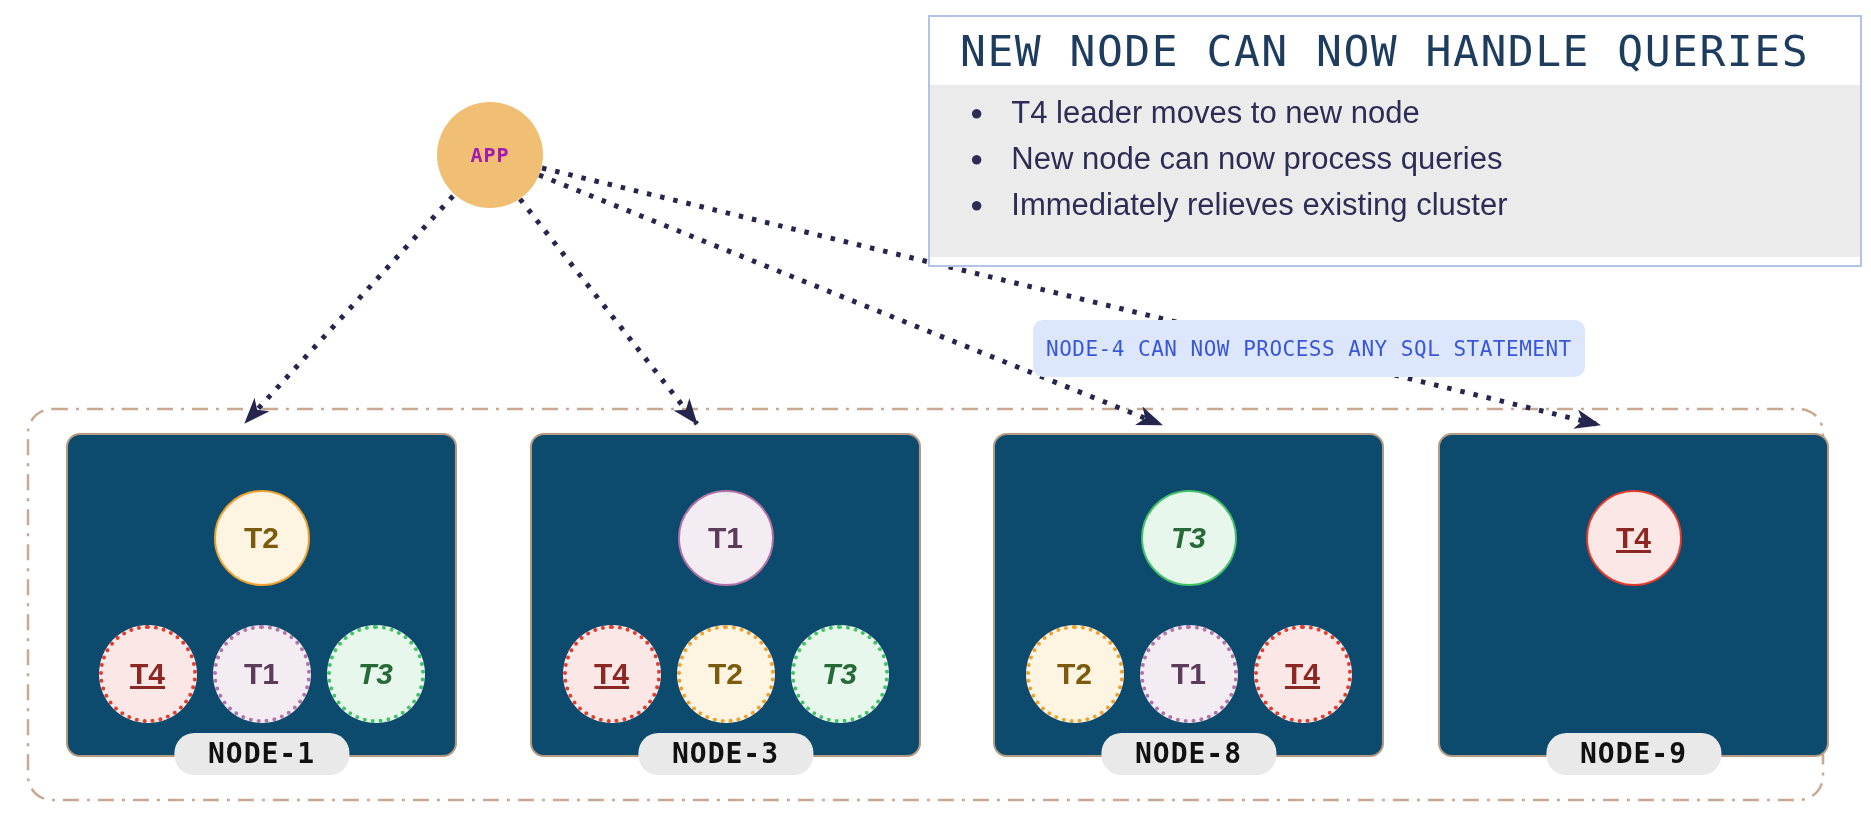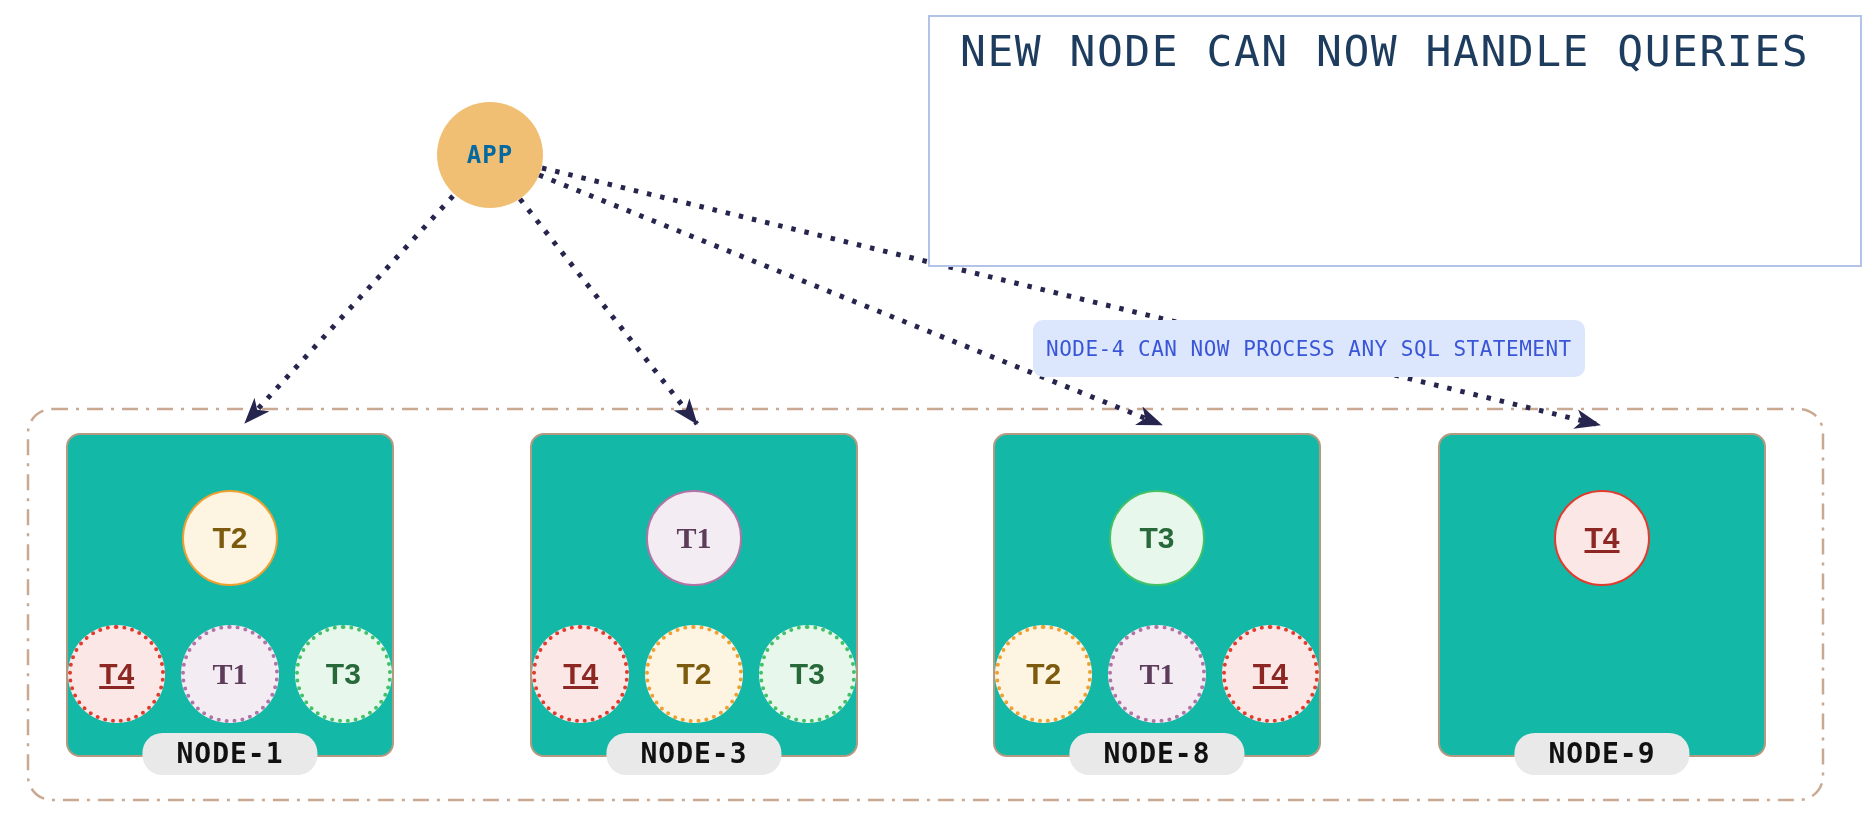--- a/index.html
+++ b/index.html
@@ -6,21 +6,21 @@
   #stage{
     position:relative;width:1871px;height:833px;background:#ffffff;
     font-family:"Liberation Sans",sans-serif;overflow:hidden;
   }
   #arrow-layer{position:absolute;left:0;top:0;width:1871px;height:833px;}
 
   
   .app-circle{
     position:absolute;left:437px;top:102px;width:106px;height:106px;border-radius:50%;
     background:#f1bf74;display:flex;align-items:center;justify-content:center;
-    font-family:"DejaVu Sans Mono",monospace;font-weight:bold;font-size:24px;color:#0369a1;
+    font-family:"DejaVu Sans Mono",monospace;font-weight:bold;font-size:20px;color:#a21caf;
     letter-spacing:1px;
   }
 
   
   .callout{
     position:absolute;left:928px;top:15px;width:934px;height:252px;
     border:2px solid #b3c3e8;box-sizing:border-box;background:#ffffff;
   }
   .callout-title{
     height:68px;display:flex;align-items:center;padding-left:30px;
@@ -41,39 +41,39 @@
   
   .note-pill{
     position:absolute;left:1033px;top:320px;height:49px;border-radius:10px;
     background:#dce7fd;color:#3a56d8;display:flex;align-items:center;
     padding:4px 13px;font-family:"DejaVu Sans Mono",monospace;font-size:21px;
     white-space:nowrap;letter-spacing:0.5px;
   }
 
   
   .node{
-    position:absolute;top:433px;width:328px;height:324px;box-sizing:border-box;
-    background:#14b8a6;border:2px solid #b49a80;border-radius:14px;
+    position:absolute;top:433px;width:391px;height:324px;box-sizing:border-box;
+    background:#0c4a6e;border:2px solid #b49a80;border-radius:14px;
   }
   .node-1{left:66px;} .node-2{left:530px;} .node-3{left:993px;} .node-4{left:1438px;}
 
   .leader-slot{position:absolute;left:0;top:55px;width:100%;display:flex;justify-content:center;}
   .followers{position:absolute;left:0;top:190px;width:100%;display:flex;justify-content:center;gap:16px;}
 
   .tablet{
     box-sizing:border-box;border-radius:50%;display:flex;align-items:center;justify-content:center;
     font-weight:bold;font-size:30px;font-family:"Liberation Sans",sans-serif;
   }
   .tablet.leader{width:96px;height:96px;border-style:solid;border-width:2.5px;}
   .tablet.follower{width:98px;height:98px;border-style:dotted;border-width:4px;}
 
   .tablet.red{border-color:#e23b2e;background:#fbe7e5;color:#8c2723;text-decoration:underline;}
   .tablet.orange{border-color:#efa02f;background:#fdf4e1;color:#7d5b0e;}
-  .tablet.green{border-color:#43c167;background:#e8f7ec;color:#28693a;}
-  .tablet.mauve{border-color:#b273a5;background:#f3ecf3;color:#5d3c59;font-family:Liberation Serif, serif;}
+  .tablet.green{border-color:#43c167;background:#e8f7ec;color:#28693a;font-style:italic;}
+  .tablet.mauve{border-color:#b273a5;background:#f3ecf3;color:#5d3c59;}
 
   .node-badge{
     position:absolute;bottom:-20px;left:50%;transform:translateX(-50%);
     height:40px;line-height:40px;padding:1px 34px;border-radius:20px;background:#e9e9e9;
     font-family:"DejaVu Sans Mono",monospace;font-weight:bold;font-size:28px;color:#111111;
     white-space:nowrap;letter-spacing:1px;
   }
 </style>
 </head>
 <body>
@@ -94,20 +94,25 @@
     <line x1="539" y1="175" x2="1162" y2="425" stroke="#26254e" stroke-width="5" stroke-dasharray="4.5 9" marker-end="url(#ah)"></line>
     <line x1="542" y1="168" x2="1600" y2="425" stroke="#26254e" stroke-width="5" stroke-dasharray="4.5 9" marker-end="url(#ah)"></line>
   </svg>
 
   <div class="app-circle">
     <span>APP</span>
   </div>
 
   <div class="callout">
     <div class="callout-title">NEW NODE CAN NOW HANDLE QUERIES</div>
+    <div class="callout-body">
+      <div class="bullet-item">T4 leader moves to new node</div>
+      <div class="bullet-item">New node can now process queries</div>
+      <div class="bullet-item">Immediately relieves existing cluster</div>
+    </div>
   </div>
 
   <div class="note-pill">NODE-4 CAN NOW PROCESS ANY SQL STATEMENT</div>
 
   <section class="node node-1">
     <div class="leader-slot">
         <div class="tablet orange leader">T2</div>
       </div>
     <div class="followers">
         <div class="tablet red follower">T4</div>

